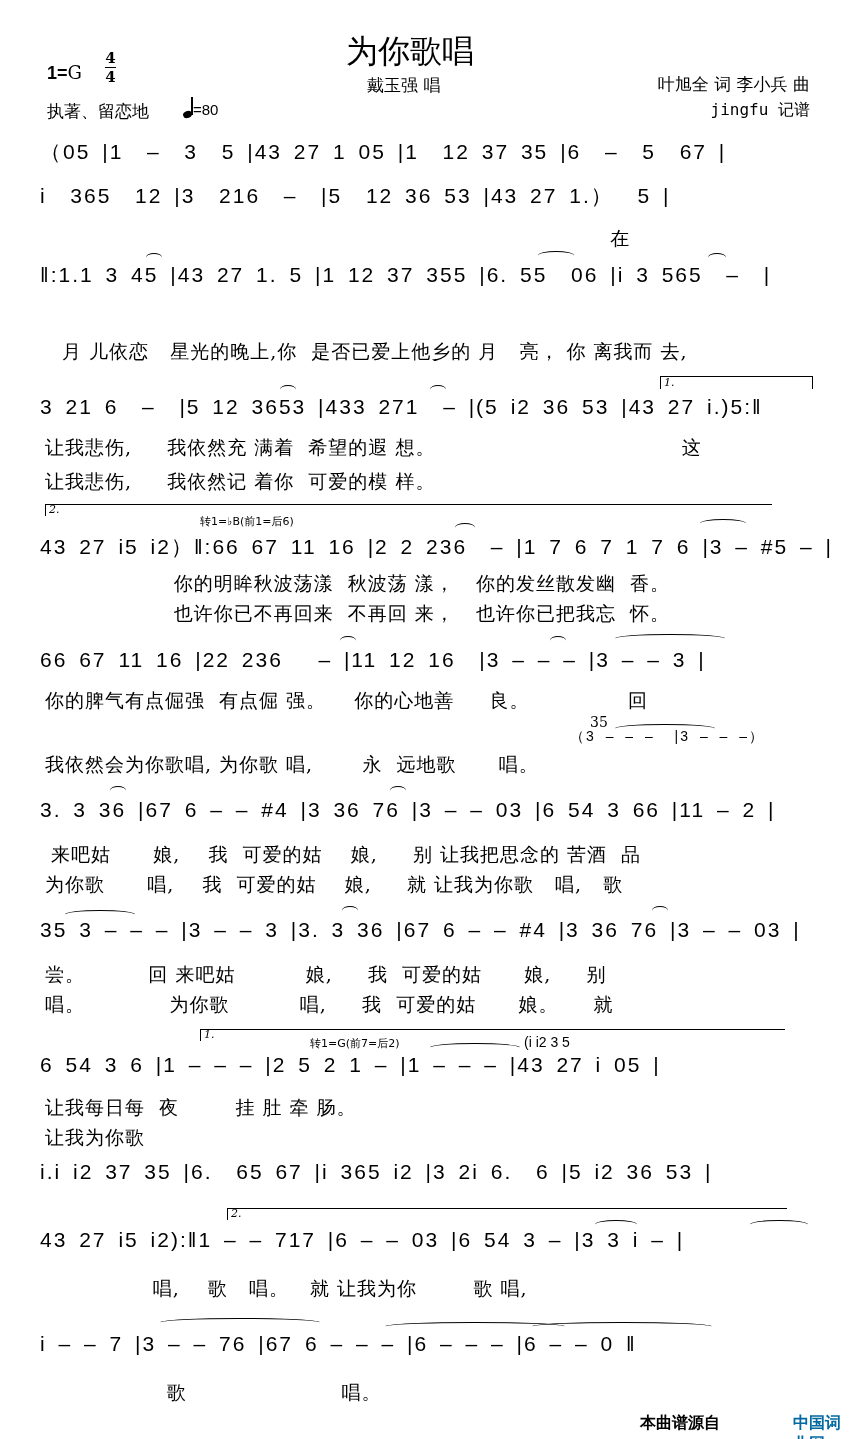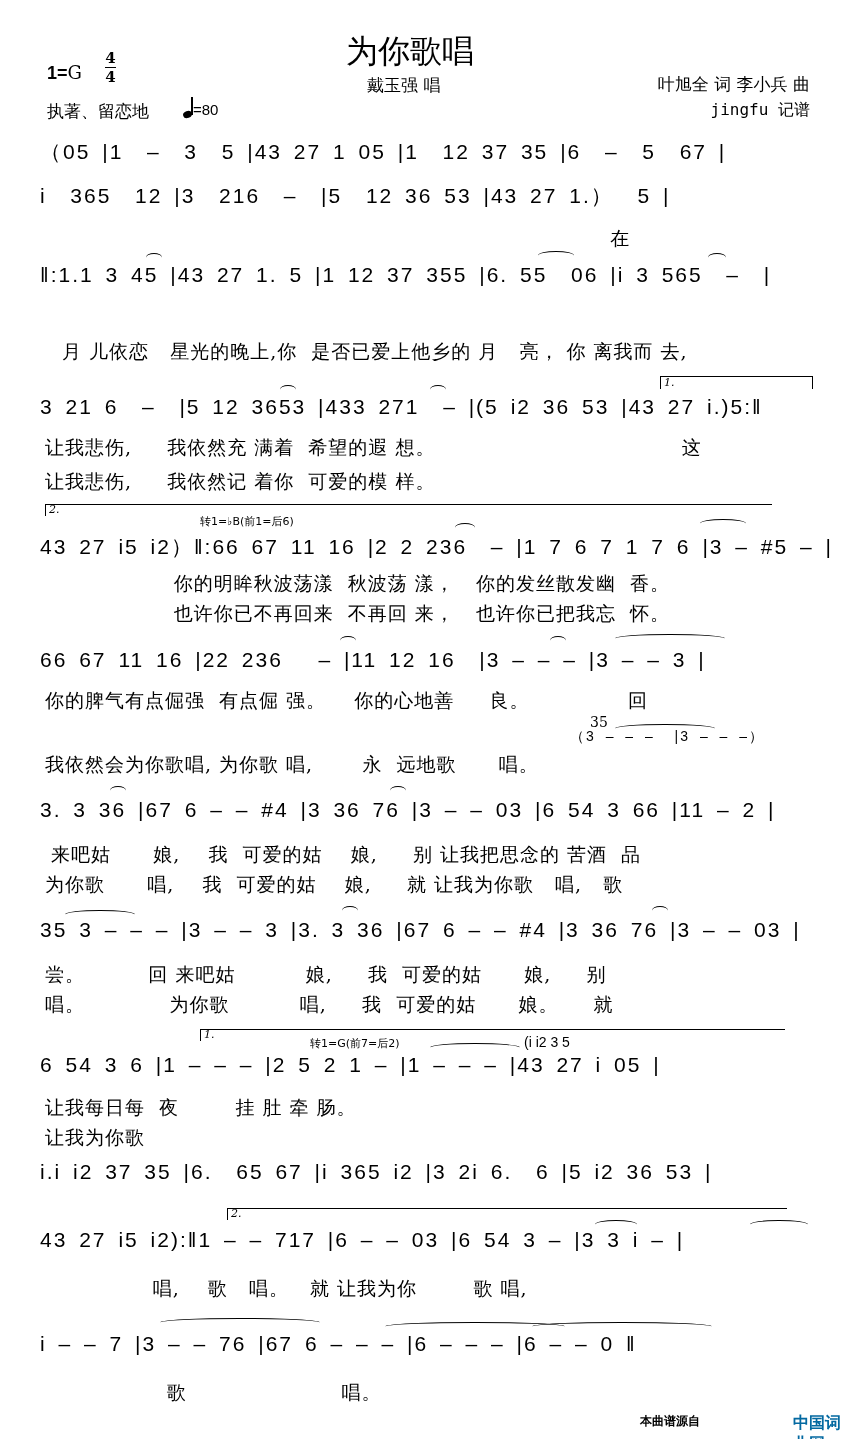--- a/index.html
+++ b/index.html
@@ -20,21 +20,21 @@
   .note-glyph::before { content:""; position:absolute; left:0; bottom:0; width:9px; height:7px; background:#000; border-radius:50%; transform:rotate(-20deg); }
   .note-glyph::after { content:""; position:absolute; left:8px; bottom:3px; width:1.5px; height:18px; background:#000; }
 
   .row { position:absolute; left:40px; right:38px; height:30px; }
   .notes { font-family:"Liberation Sans", sans-serif; font-size:21px; letter-spacing:2px; word-spacing:4px; white-space:pre; }
   .lyric { position:absolute; font-family:"DejaVu Serif", serif; font-size:19px; white-space:pre; letter-spacing:1px; }
   .volta { position:absolute; border-top:1.2px solid #000; border-left:1.2px solid #000; height:12px;
            font-family:"DejaVu Serif", serif; font-style:italic; font-size:11px; padding-left:3px; line-height:12px; }
   .mod { position:absolute; font-family:"DejaVu Sans", sans-serif; font-size:11px; white-space:pre; }
   .grace { position:absolute; font-family:"DejaVu Serif", serif; font-size:14px; }
-  .footer-a { position:absolute; left:640px; top:1413px; font-family:"DejaVu Sans", sans-serif; font-weight:bold; font-size:12px; }
+  .footer-a { position:absolute; left:640px; top:1413px; font-family:"DejaVu Sans", sans-serif; font-weight:bold; font-size:16px; }
   .footer-b { position:absolute; left:753px; top:1413px; font-family:"DejaVu Sans", sans-serif; font-weight:bold; font-size:16px; }
   .slur { position:absolute; border-top:1.3px solid #000; border-radius:50% 50% 0 0; height:8px; }
 </style>
 </head>
 <body>
 
 <div class="abs title">为你歌唱</div>
 <div class="abs singer">戴玉强 唱</div>
 <div class="abs credits">叶旭全 词 李小兵 曲</div>
 <div class="abs scribe">jingfu 记谱</div>

